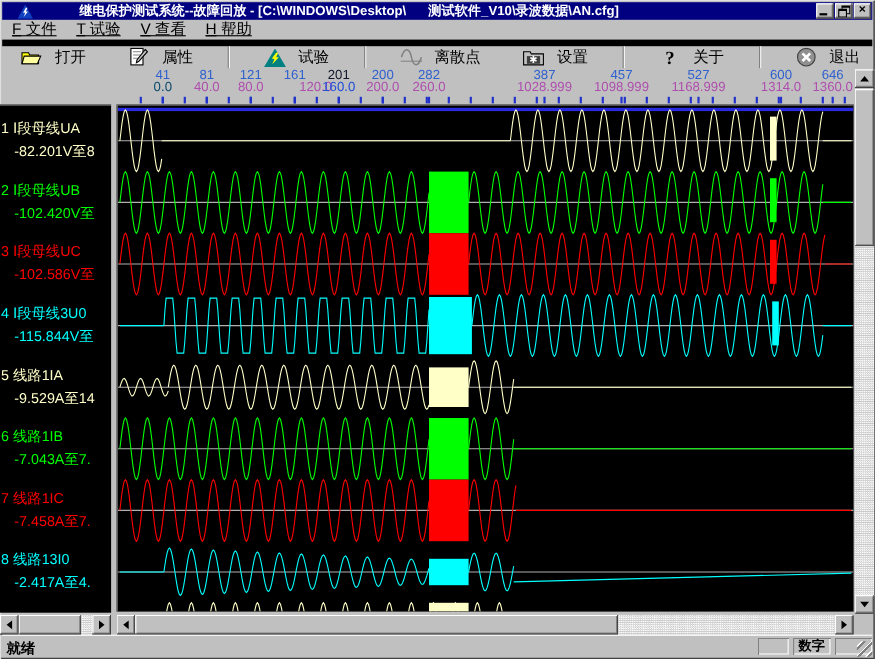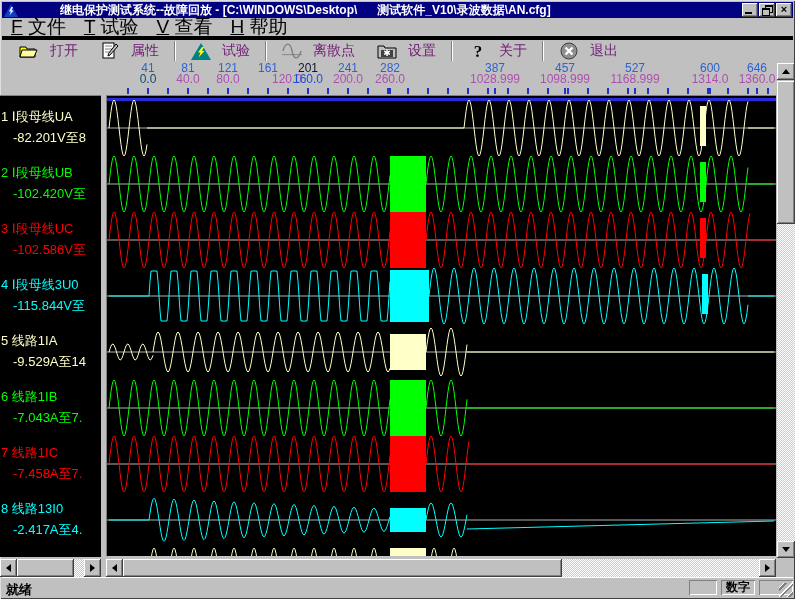--- a/index.html
+++ b/index.html
@@ -1,39 +1,39 @@
 <!DOCTYPE html>
 <html><head>
 <meta charset="utf-8">
 <style>
   html,body{margin:0;padding:0;background:#555;}
   .win{position:relative;width:795px;height:599px;background:#C0C0C0;overflow:hidden;
        font-family:"Liberation Sans",sans-serif;
        box-shadow:inset 1px 1px 0 #dfdfdf, inset -1px -1px 0 #404040;}
   
   .titlebar{position:absolute;left:2px;top:2px;right:2px;height:16px;background:#000080;color:#fff;
-            display:flex;align-items:center;font-size:12px;font-weight:bold;}
+            display:flex;align-items:center;font-size:12px;font-weight:bold;padding-left:12px;}
   .appicon{width:14px;height:13px;margin-left:2px;position:relative;flex:0 0 auto;}
   .appicon svg{display:block}
   .titletext{margin-left:42px;white-space:pre;overflow:hidden;}
   .winbtns{margin-left:auto;display:flex;gap:1px;margin-right:1px;}
   .wbtn{width:16px;height:14px;background:#C0C0C0;position:relative;
         box-shadow:inset -1px -1px 0 #404040, inset 1px 1px 0 #fff, inset -2px -2px 0 #808080;}
   .wbtn .mini{position:absolute;left:3px;bottom:3px;width:7px;height:2px;background:#000;}
   .wbtn .rest1{position:absolute;left:6px;top:2px;width:6px;height:5px;border:1px solid #000;border-top-width:2px;background:#C0C0C0;}
   .wbtn .rest2{position:absolute;left:3px;top:5px;width:6px;height:5px;border:1px solid #000;border-top-width:2px;background:#C0C0C0;}
   .wbtn .xx{position:absolute;left:0;top:0;width:16px;height:13px;font-size:11px;font-weight:bold;color:#000;text-align:center;line-height:13px;}
   
   .menubar{position:absolute;left:2px;top:18px;right:2px;height:18px;display:flex;align-items:center;
-           font-size:19px;color:#000;}
+           font-size:14px;color:#000;text-decoration:underline;}
   .menuitem{padding:0 9px;white-space:pre;}
   .menuitem u{text-decoration:underline;}
   
-  .toolbar{position:absolute;left:2px;top:36px;right:2px;height:26px;border-top:4px solid #000000;
-           display:flex;align-items:center;font-size:14px;color:#701a75;padding-left:6px;box-sizing:border-box;}
+  .toolbar{position:absolute;left:2px;top:36px;right:2px;height:26px;border-top:6px solid #000000;
+           display:flex;align-items:center;font-size:14px;color:#000000;padding-left:6px;box-sizing:border-box;justify-content:space-between;}
   .tbtn{display:flex;align-items:center;gap:11px;padding:0 11px;height:24px;cursor:default;}
   .tbtn .ticon{width:20px;height:18px;display:flex;align-items:center;justify-content:center;}
   .tsep{width:0;height:20px;border-left:1px solid #808080;border-right:1px solid #fff;margin:0 4px;}
   
   .axiswrap{position:absolute;left:106px;top:63px;width:670px;height:32px;}
   .axtick{position:absolute;top:0;width:70px;margin-left:-35px;text-align:center;font-size:12px;line-height:11px;}
   .axtick .smp{display:block;}
   .axtick .tim{display:block;}
   .bluetick{position:absolute;top:25px;width:2px;height:6px;}
   
@@ -195,21 +195,21 @@
         <span class="smp" style="color: rgb(47, 98, 206);">161</span>
         <span class="tim" style="color: rgb(174, 79, 174); padding-left: 38px;">120.0</span>
       </span>
       <span class="bluetick" style="left: 161px; background: rgb(34, 51, 204);"></span>
       <span class="axtick" style="left: 202px;">
         <span class="smp" style="color: #0f172a;">201</span>
         <span class="tim" style="color: #1d4ed8;">160.0</span>
       </span>
       <span class="bluetick" style="left: 201px; background: rgb(34, 51, 204);"></span>
       <span class="axtick" style="left: 242px;">
-        <span class="smp" style="color: rgb(47, 98, 206);">241</span>
+        <span class="smp" style="color: rgb(47, 98, 206);">200</span>
         <span class="tim" style="color: rgb(174, 79, 174);">200.0</span>
       </span>
       <span class="bluetick" style="left: 241px; background: rgb(34, 51, 204);"></span>
       <span class="axtick" style="left: 284px;">
         <span class="smp" style="color: rgb(47, 98, 206);">282</span>
         <span class="tim" style="color: rgb(174, 79, 174);">260.0</span>
       </span>
       <span class="bluetick" style="left: 283px; background: rgb(34, 51, 204);"></span>
       <span class="axtick" style="left: 389px;">
         <span class="smp" style="color: rgb(47, 98, 206);">387</span>

